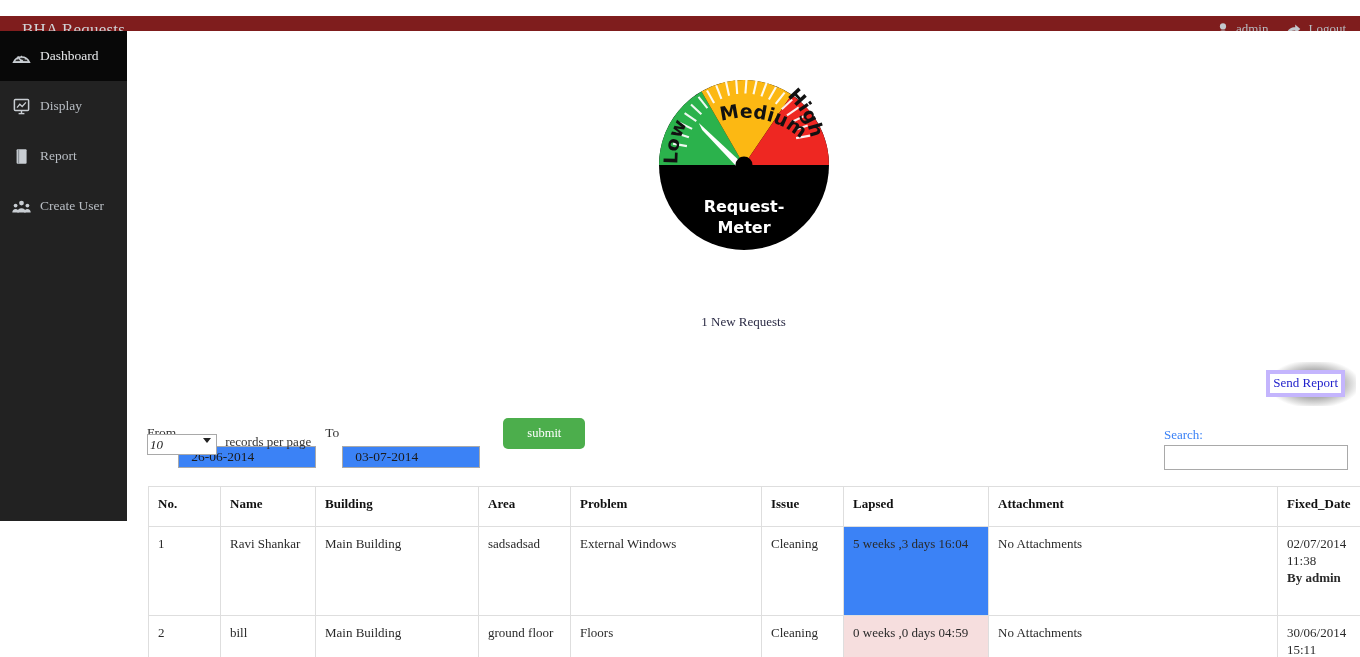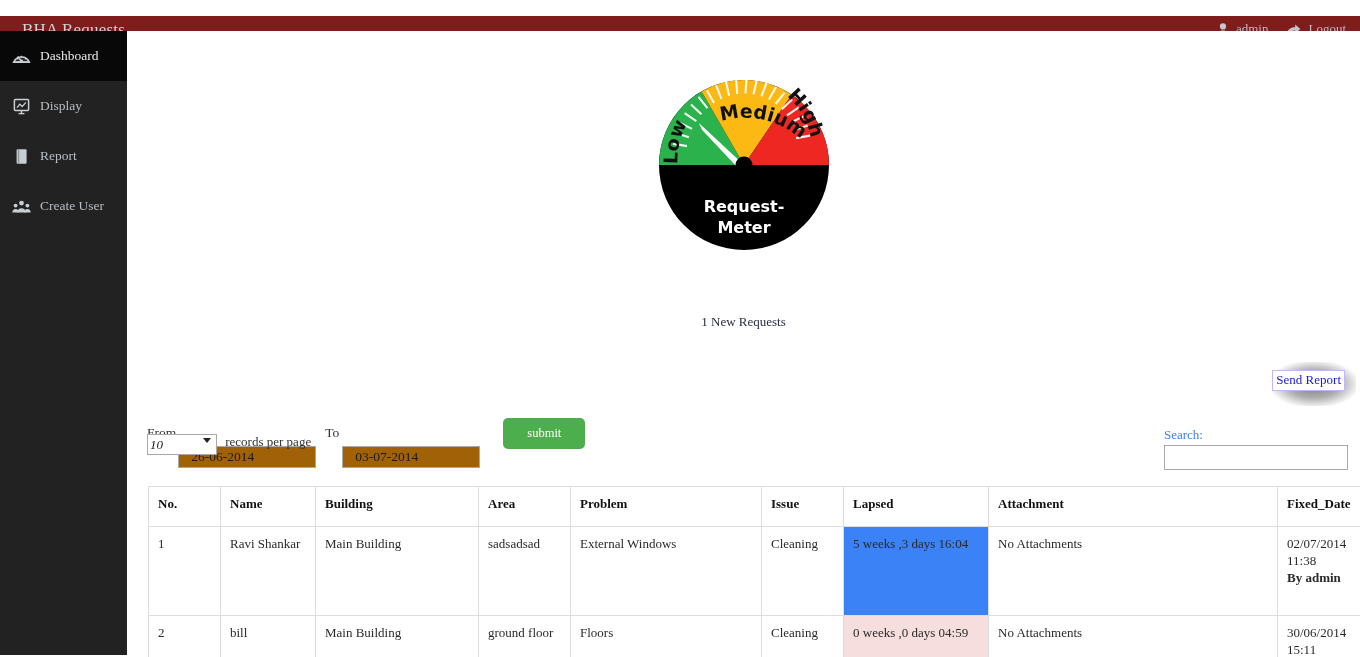--- a/index.html
+++ b/index.html
@@ -52,21 +52,21 @@
     text-decoration: none;
     white-space: nowrap;
   }
   .topbar-link .ic { display: block; line-height: 0; }
 
   
   .sidebar {
     position: absolute;
     top: 31px; left: 0;
     width: 127px;
-    height: 624px;
+    height: 490px;
     background: #222222;
   }
   .side-item {
     position: relative;
     height: 50px;
     display: flex;
     align-items: center;
     padding-left: 12px;
     box-sizing: border-box;
     color: #b9bec4;
@@ -128,21 +128,21 @@
   }
   .filter-row .lbl {
     font-size: 13.5px;
     color: #333;
     margin-right: 2px;
   }
   .txtbox {
     width: 138px;
     height: 22px;
     border: 1px solid #a9a9a9;
-    background: #a16207;
+    background: #3b82f6;
     font-family: "Liberation Serif", serif;
     font-size: 13.5px;
     color: #1b1b1b;
     padding: 0 12px;
     box-sizing: border-box;
     border-radius: 0;
     outline: none;
     margin-top: 48px;
   }
   .txtbox.to-box { margin-left: 1px; }
@@ -203,21 +203,21 @@
     right: 4px;
     top: 331px;
     width: 84px;
     height: 44px;
     background: radial-gradient(ellipse at center, rgba(80,80,80,.78) 0%, rgba(110,110,110,.55) 45%, rgba(255,255,255,0) 78%);
   }
   .send-report {
     position: absolute;
     right: 15px;
     top: 339px;
-    border: 1px solid #c4b5fd;
+    border: 4px solid #c4b5fd;
     background: #ffffff;
     padding: 1px 3px 2px 3px;
     font-size: 13px;
     color: #2222cc;
     text-decoration: none;
     font-family: "Liberation Serif", serif;
     white-space: nowrap;
     cursor: pointer;
   }
 

